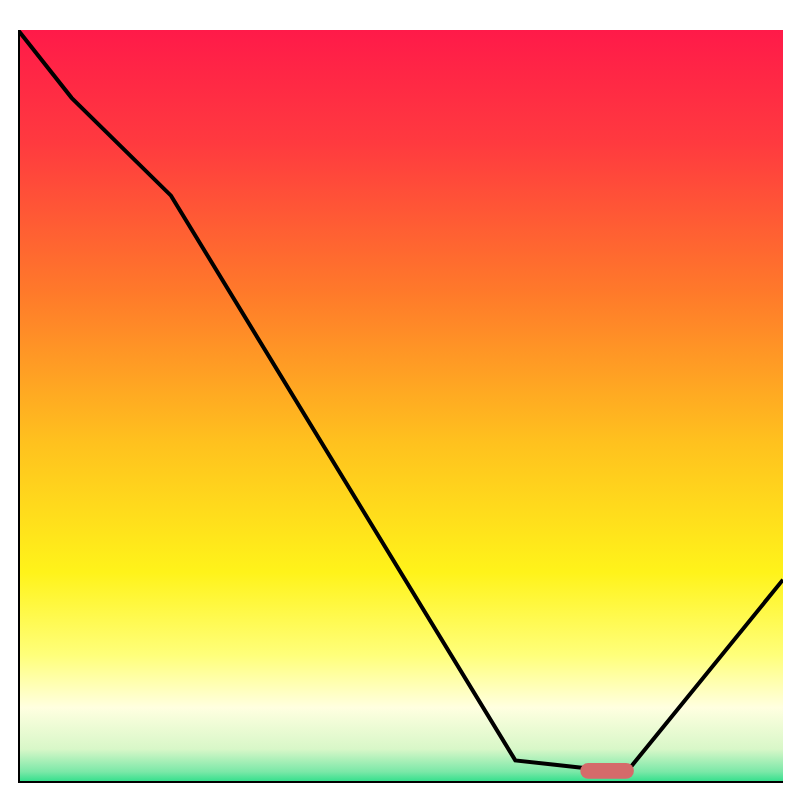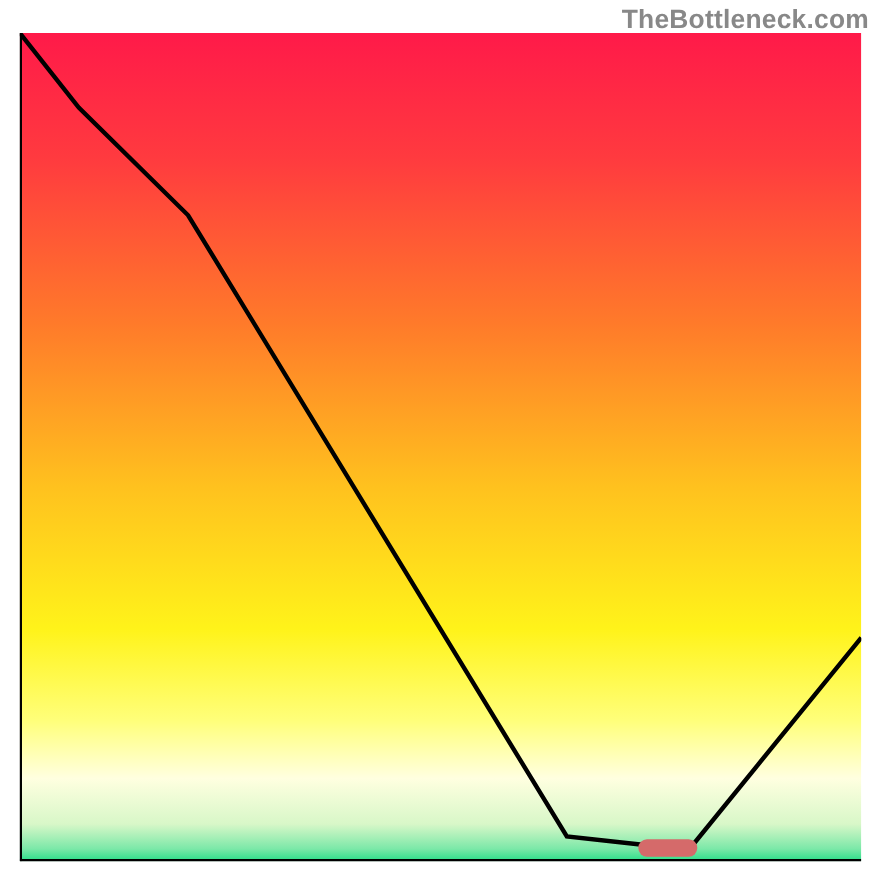--- a/index.html
+++ b/index.html
@@ -43,21 +43,20 @@
   }
   .marker {
     fill: #d56a6a;
     stroke: none;
   }
 </style>
 </head>
 <body>
 
 <div class="canvas">
-  <div class="watermark">TheBottleneck.com</div>
 
   <svg class="plot" viewBox="0 0 765 753" preserveAspectRatio="none">
     <defs>
       <linearGradient id="bg-grad" x1="0" y1="0" x2="0" y2="1">
           <stop offset="0%" stop-color="#ff1a49"></stop>
           <stop offset="15%" stop-color="#ff3a3f"></stop>
           <stop offset="35%" stop-color="#ff7a2a"></stop>
           <stop offset="55.00000000000001%" stop-color="#ffc21e"></stop>
           <stop offset="72%" stop-color="#fff31a"></stop>
           <stop offset="83%" stop-color="#ffff7a"></stop>

